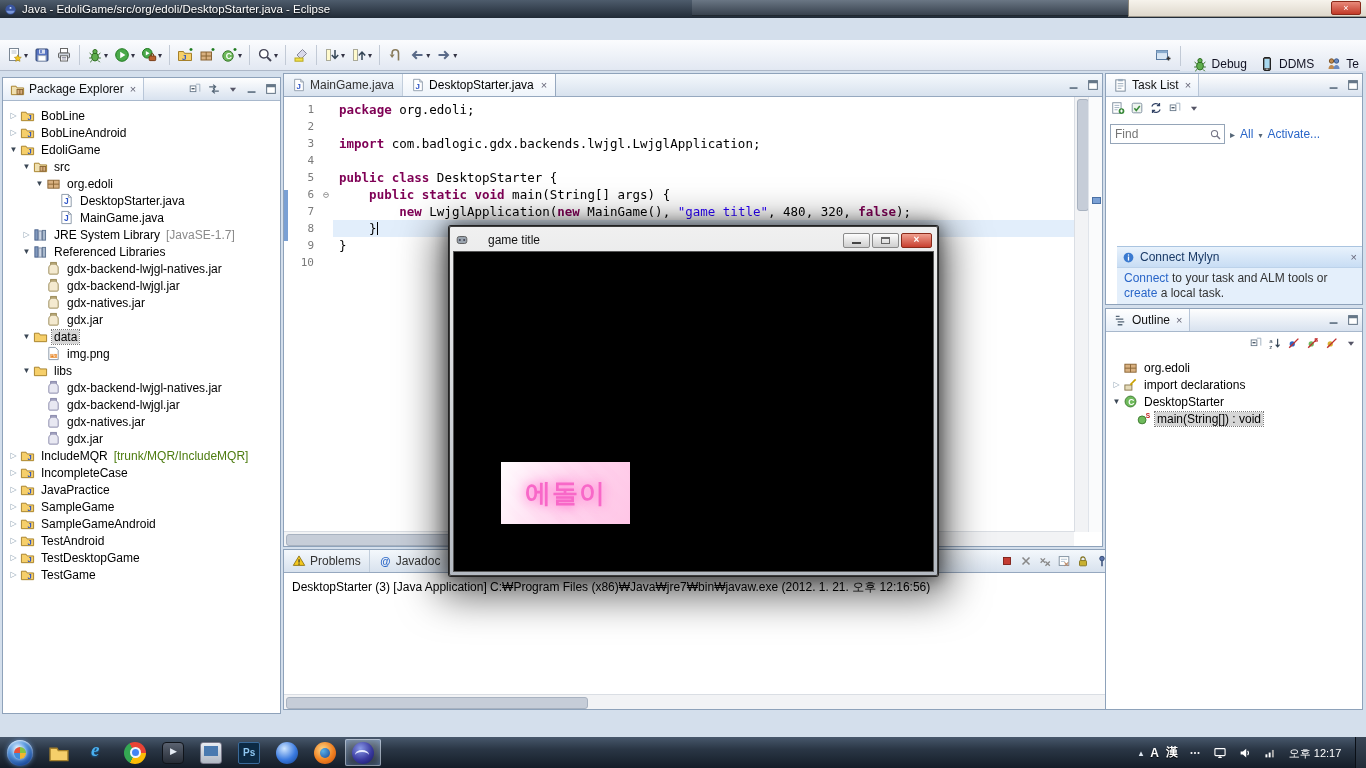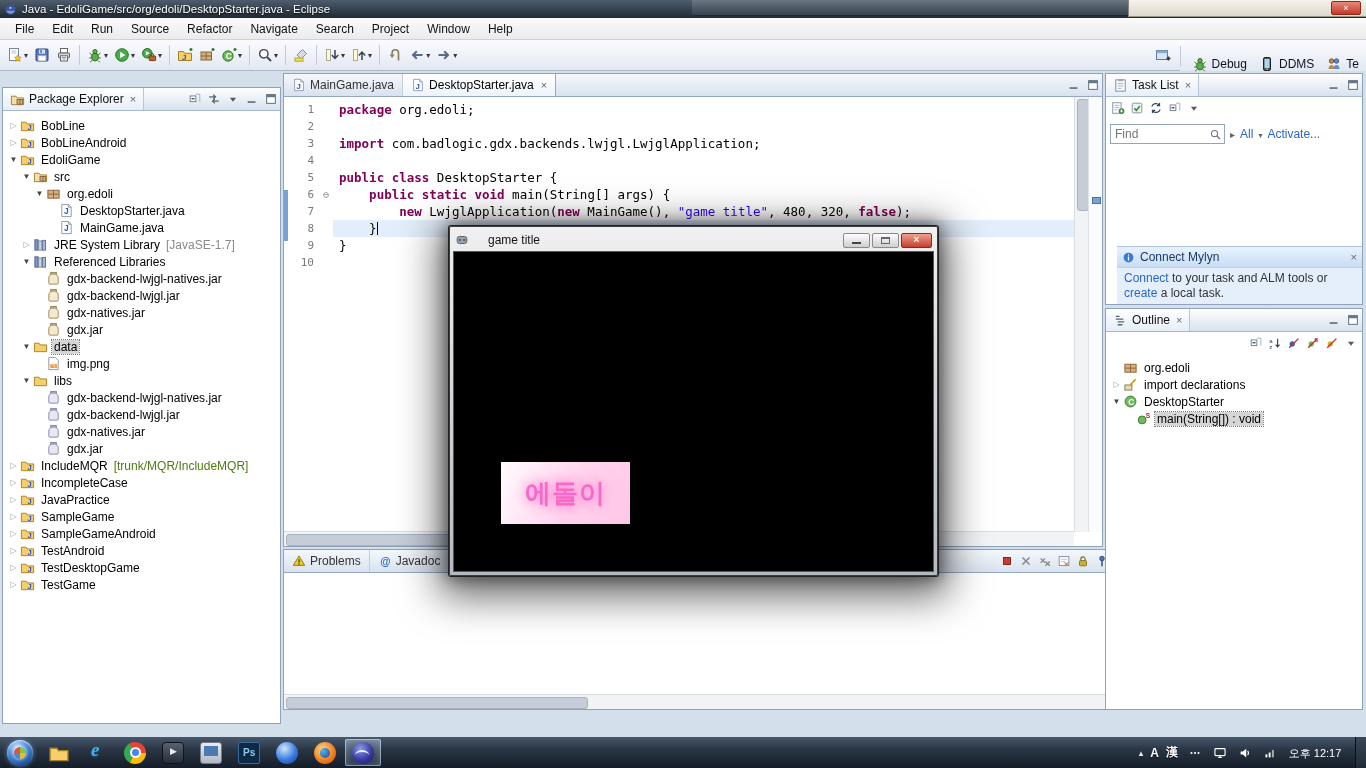--- a/index.html
+++ b/index.html
@@ -35,21 +35,21 @@
   .ptree{position:absolute;top:23px;left:0;right:0;bottom:0;background:#fff;overflow:hidden;padding-top:6px;}
   .trow{display:flex;align-items:center;height:17px;white-space:nowrap;}
   .arrow{width:13px;text-align:center;font-size:8px;flex:none;}
   .arrow.closed{color:#93a5b5;}
   .arrow.open{color:#3a4654;}
   .trow .svgi{margin-right:4px;}
   .tlabel{color:#000;padding:0 2px;}
   .tlabel.sel{background:#d6d6d6;outline:1px dotted #7a7a7a;}
   .tsuffix{margin-left:4px;}
 
-  .pe{left:2px;top:16px;width:279px;height:637px;}
+  .pe{left:2px;top:6px;width:279px;height:637px;}
   .editor{left:283px;top:2px;width:820px;height:474px;}
   .console{left:283px;top:478px;width:905px;height:161px;}
   .tasklist{left:1105px;top:2px;width:258px;height:232px;}
   .outlinep{left:1105px;top:237px;width:258px;height:402px;}
 
   
   .etabbar{position:absolute;top:0;left:0;right:0;height:22px;display:flex;align-items:stretch;background:linear-gradient(#f4f8fc,#d8e2ee);border-bottom:1px solid #96a8bf;}
   .etabs{display:flex;align-items:stretch;}
   .etab{display:flex;align-items:center;gap:4px;padding:0 8px;border-right:1px solid #c2cedc;color:#333;}
   .etab.active{background:linear-gradient(#fff,#eef4fa);color:#000;border-right:1px solid #96a8bf;}
@@ -154,32 +154,20 @@
             <circle cx="8" cy="6" r="1.2" fill="#cfe4ff"></circle>
           </svg>
         </span></span>
     <span>Java - EdoliGame/src/org/edoli/DesktopStarter.java - Eclipse</span>
   </div>
   <div class="frag-dark"></div>
   <div class="frag-light">
     <span class="frag-close">×</span>
   </div>
 
-  <div class="menubar" id="menubar">
-      <div class="menu-item">File</div>
-      <div class="menu-item">Edit</div>
-      <div class="menu-item">Run</div>
-      <div class="menu-item">Source</div>
-      <div class="menu-item">Refactor</div>
-      <div class="menu-item">Navigate</div>
-      <div class="menu-item">Search</div>
-      <div class="menu-item">Project</div>
-      <div class="menu-item">Window</div>
-      <div class="menu-item">Help</div>
-    </div>
   <div class="tbar-bg"></div>
   <div class="toolbar" id="toolbar">
       <div class="tbtn">
         <span class="svgi">
           <svg width="16" height="16" viewBox="0 0 16 16">
             <rect x="2.5" y="1.5" width="9" height="12" fill="#fff" stroke="#7a8694"></rect>
             <line x1="4.5" y1="4" x2="9.5" y2="4" stroke="#b8c2cc"></line>
             <line x1="4.5" y1="6" x2="9.5" y2="6" stroke="#b8c2cc"></line>
             <path d="M10.8 7.8l1.1 2.2 2.4.3-1.8 1.7.5 2.4-2.2-1.2-2.1 1.2.4-2.4-1.7-1.7 2.3-.3z" fill="#f6c81e" stroke="#a8871a" stroke-width="0.6"></path>
           </svg>
@@ -945,20 +933,21 @@
               <span class="svgi">
                 <svg width="14" height="14" viewBox="0 0 16 16">
                   <rect x="3" y="3" width="10" height="10" fill="#fff" stroke="#678" stroke-width="1.2"></rect>
                   <rect x="3" y="3" width="10" height="3" fill="#678"></rect>
                 </svg>
               </span>
             </div>
           </div>
       </div>
       <div class="ccontent">
+        <div class="console-line">DesktopStarter (3) [Java Application] C:₩Program Files (x86)₩Java₩jre7₩bin₩javaw.exe (2012. 1. 21. 오후 12:16:56)</div>
         <div class="vscroll" style="bottom:14px">
             <div class="vthumb" style="top:2px;height:60px"></div>
           </div>
         <div class="hscroll">
             <div class="hthumb" style="left:2px;width:300px"></div>
           </div>
       </div>
     </div>
 
     <div class="panel tasklist">

